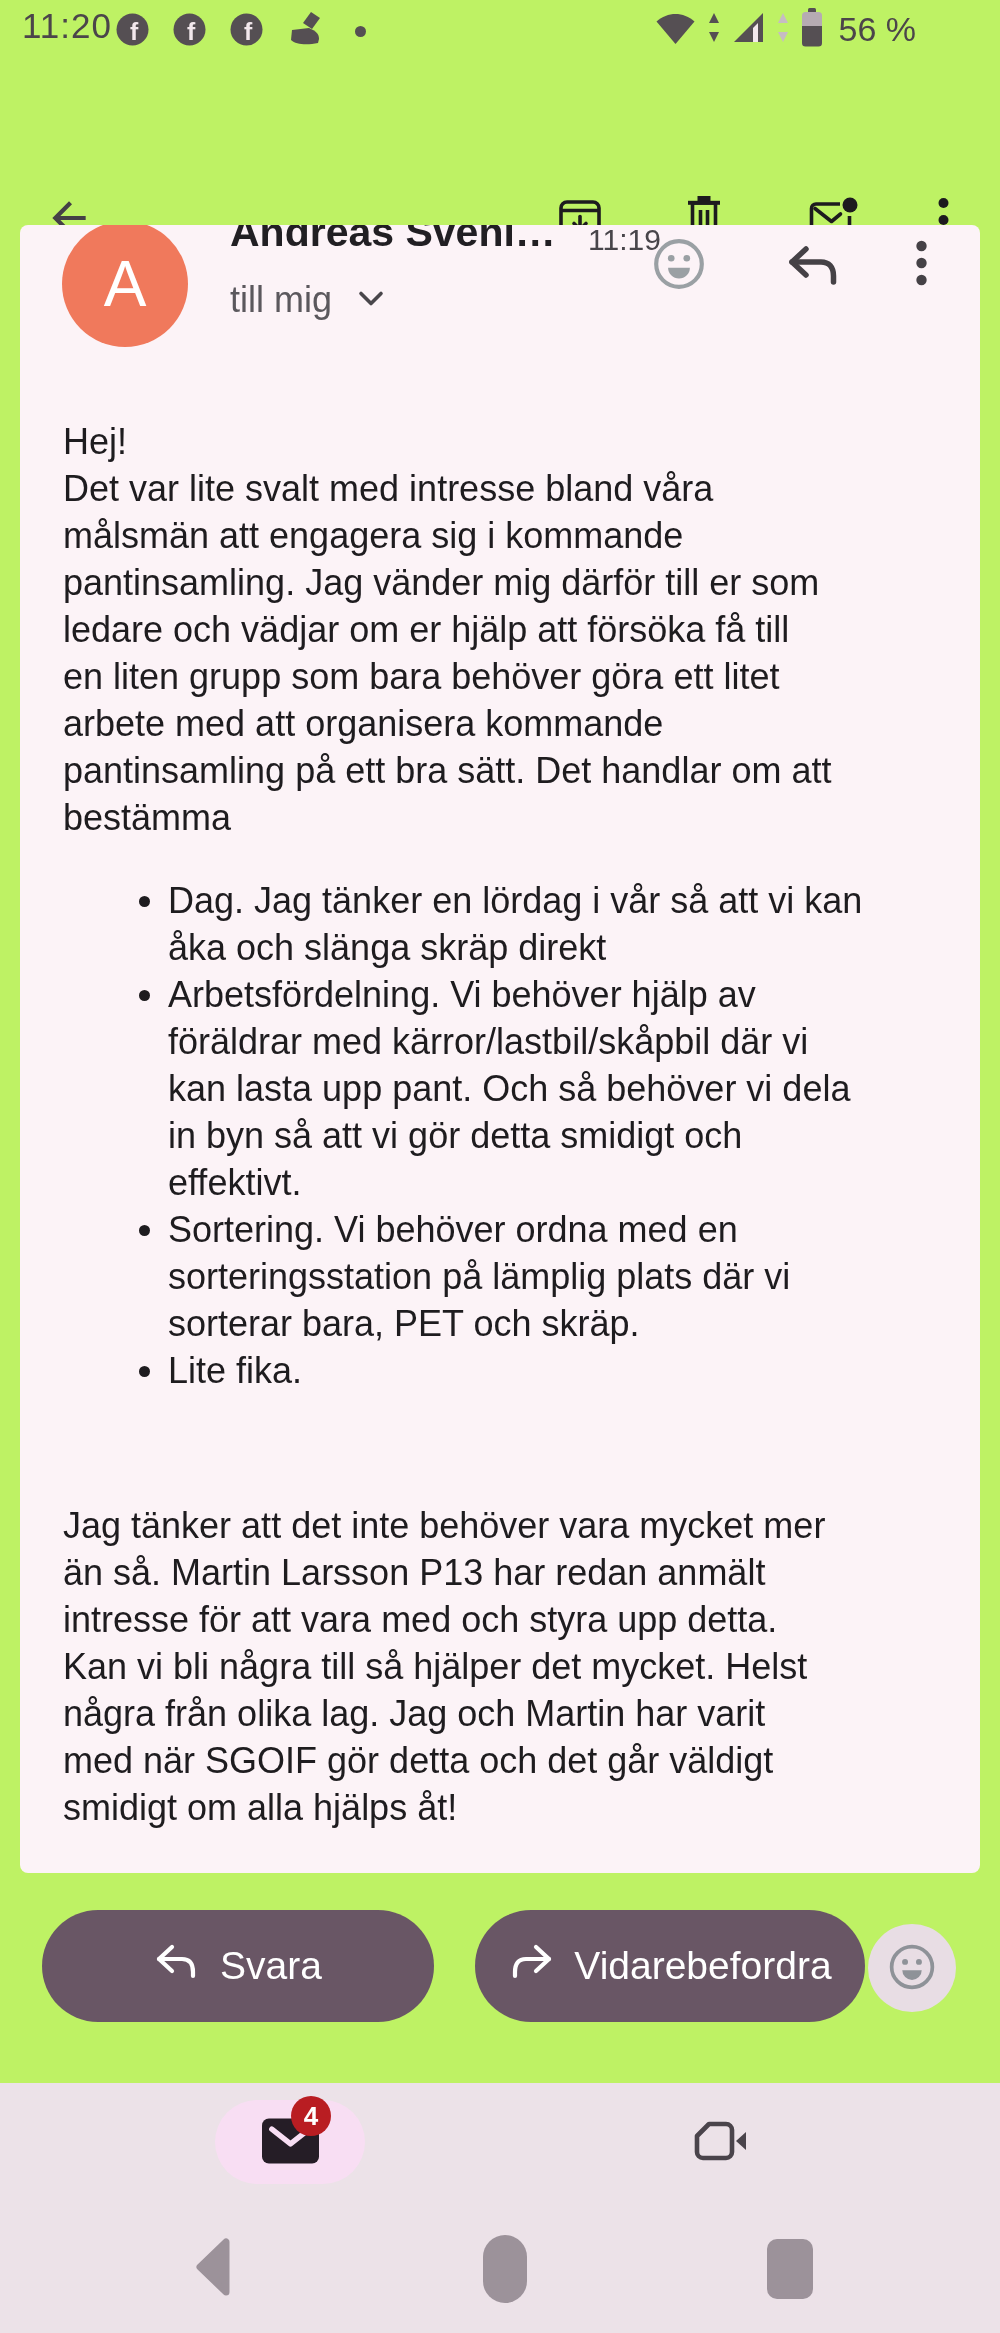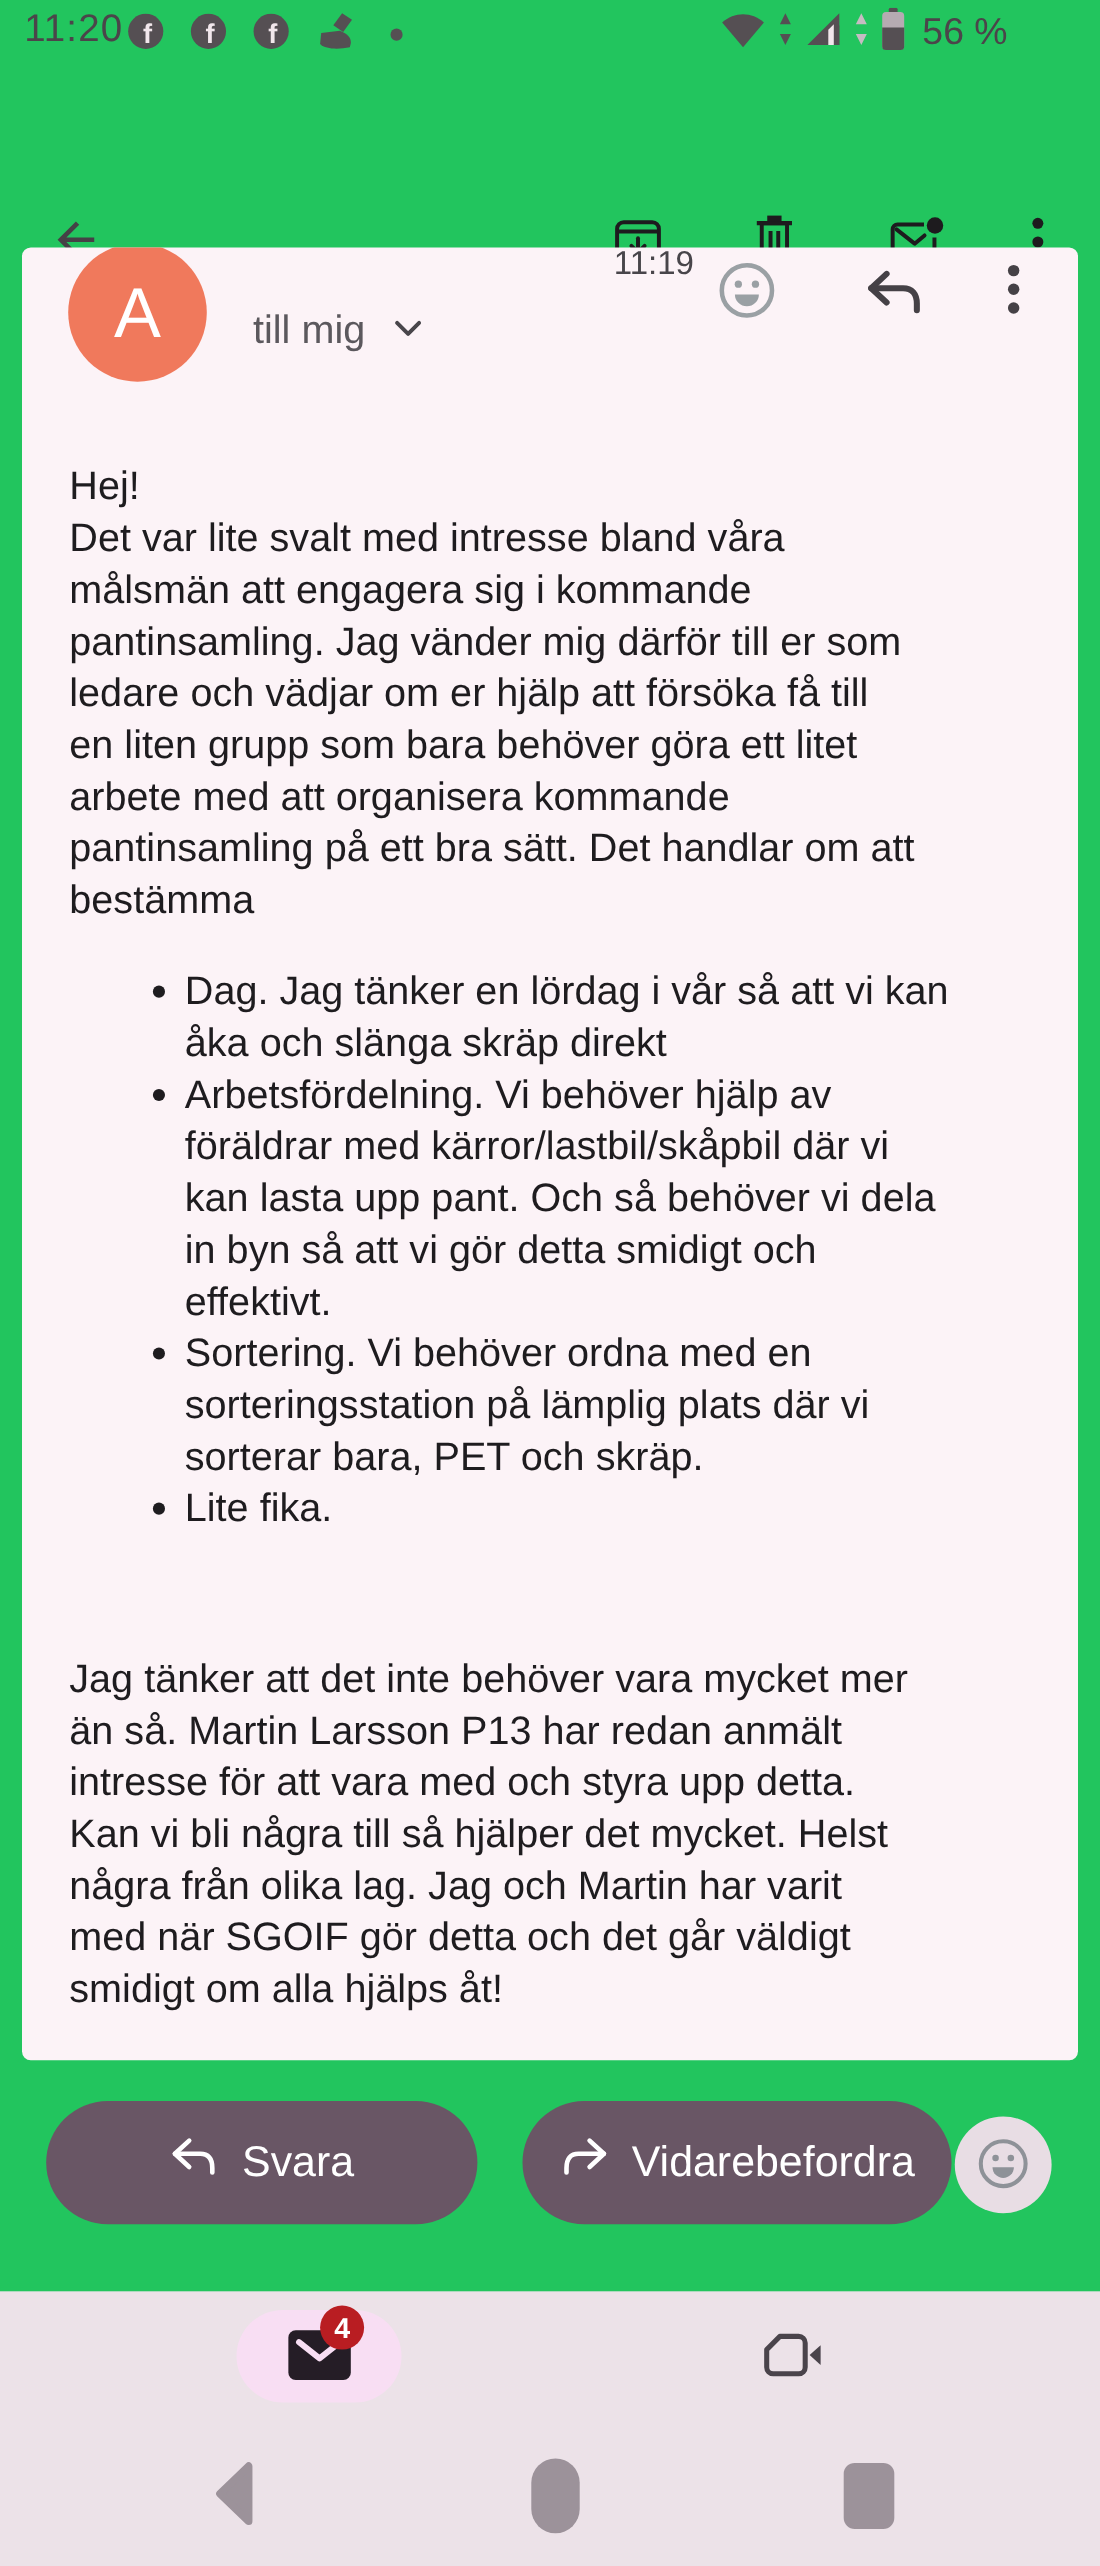--- a/index.html
+++ b/index.html
@@ -1,18 +1,18 @@
 <!DOCTYPE html>
 <html><head>
 <meta charset="utf-8">
 <style>
   html,body{margin:0;padding:0;background:#d8ccd2;}
   .screen{
     position:relative;width:1000px;height:2333px;margin:0 auto;
-    background:#22c55e;font-family:"Liberation Sans",sans-serif;overflow:hidden;
+    background:#bef264;font-family:"Liberation Sans",sans-serif;overflow:hidden;
     -webkit-font-smoothing:antialiased;
   }
   
   .status-bar{position:absolute;top:0;left:0;width:100%;height:56px;}
   .status-time{position:absolute;left:22px;top:6px;font-size:35px;color:#4b454a;letter-spacing:1px;}
   .notif-icons{position:absolute;left:116px;top:13px;display:flex;align-items:center;gap:24px;height:36px;}
   .status-right{position:absolute;right:84px;top:8px;display:flex;align-items:center;gap:12px;height:42px;}
   .battery-text{font-size:34px;color:#4b454a;margin-left:4px;}
   .notif-dot{width:11px;height:11px;border-radius:50%;background:#554f53;margin-left:8px;}
   
@@ -25,21 +25,21 @@
   }
   .avatar{
     position:absolute;left:42px;top:-4px;width:126px;height:126px;border-radius:50%;
     background:#f0795c;display:flex;align-items:center;justify-content:center;
     color:#fff;font-size:64px;font-weight:400;
   }
   .sender-name{
     position:absolute;left:210px;top:-16px;font-size:41px;font-weight:700;color:#211f23;
     white-space:nowrap;max-width:330px;overflow:hidden;
   }
-  .sent-time{position:absolute;left:538px;top:-2px;font-size:30px;color:#48454a;}
+  .sent-time{position:absolute;left:568px;top:-2px;font-size:30px;color:#48454a;}
   .recipient-row{position:absolute;left:210px;top:54px;display:flex;align-items:center;gap:26px;
     background:none;border:none;padding:0;cursor:pointer;}
   .recipient-label{font-size:36px;color:#5b585d;}
   .hdr-emoji{left:631px;top:11px;}
   .hdr-reply{left:765px;top:20px;}
   .hdr-more{left:895px;top:15px;}
   .email-body{
     position:absolute;left:43px;top:193px;width:880px;
     font-size:36px;line-height:47px;color:#1e1c1f;
   }
@@ -194,20 +194,21 @@
               <circle cx="6.5" cy="40" r="5"></circle>
             </g>
           </svg>
       </span>
     </button>
   </div>
 
   <div class="card">
 
     <div class="avatar">A</div>
+    <div class="sender-name">Andreas Svenl…</div>
     <div class="sent-time">11:19</div>
 
     <button class="recipient-row">
       <span class="recipient-label">till mig</span>
       <span>
         <svg width="26" height="17" viewBox="0 0 26 17">
             <path d="M3 3.5 l10 10 10-10" fill="none" stroke="#49464b" stroke-width="3.6" stroke-linecap="round" stroke-linejoin="round"></path>
           </svg>
       </span>
     </button>

